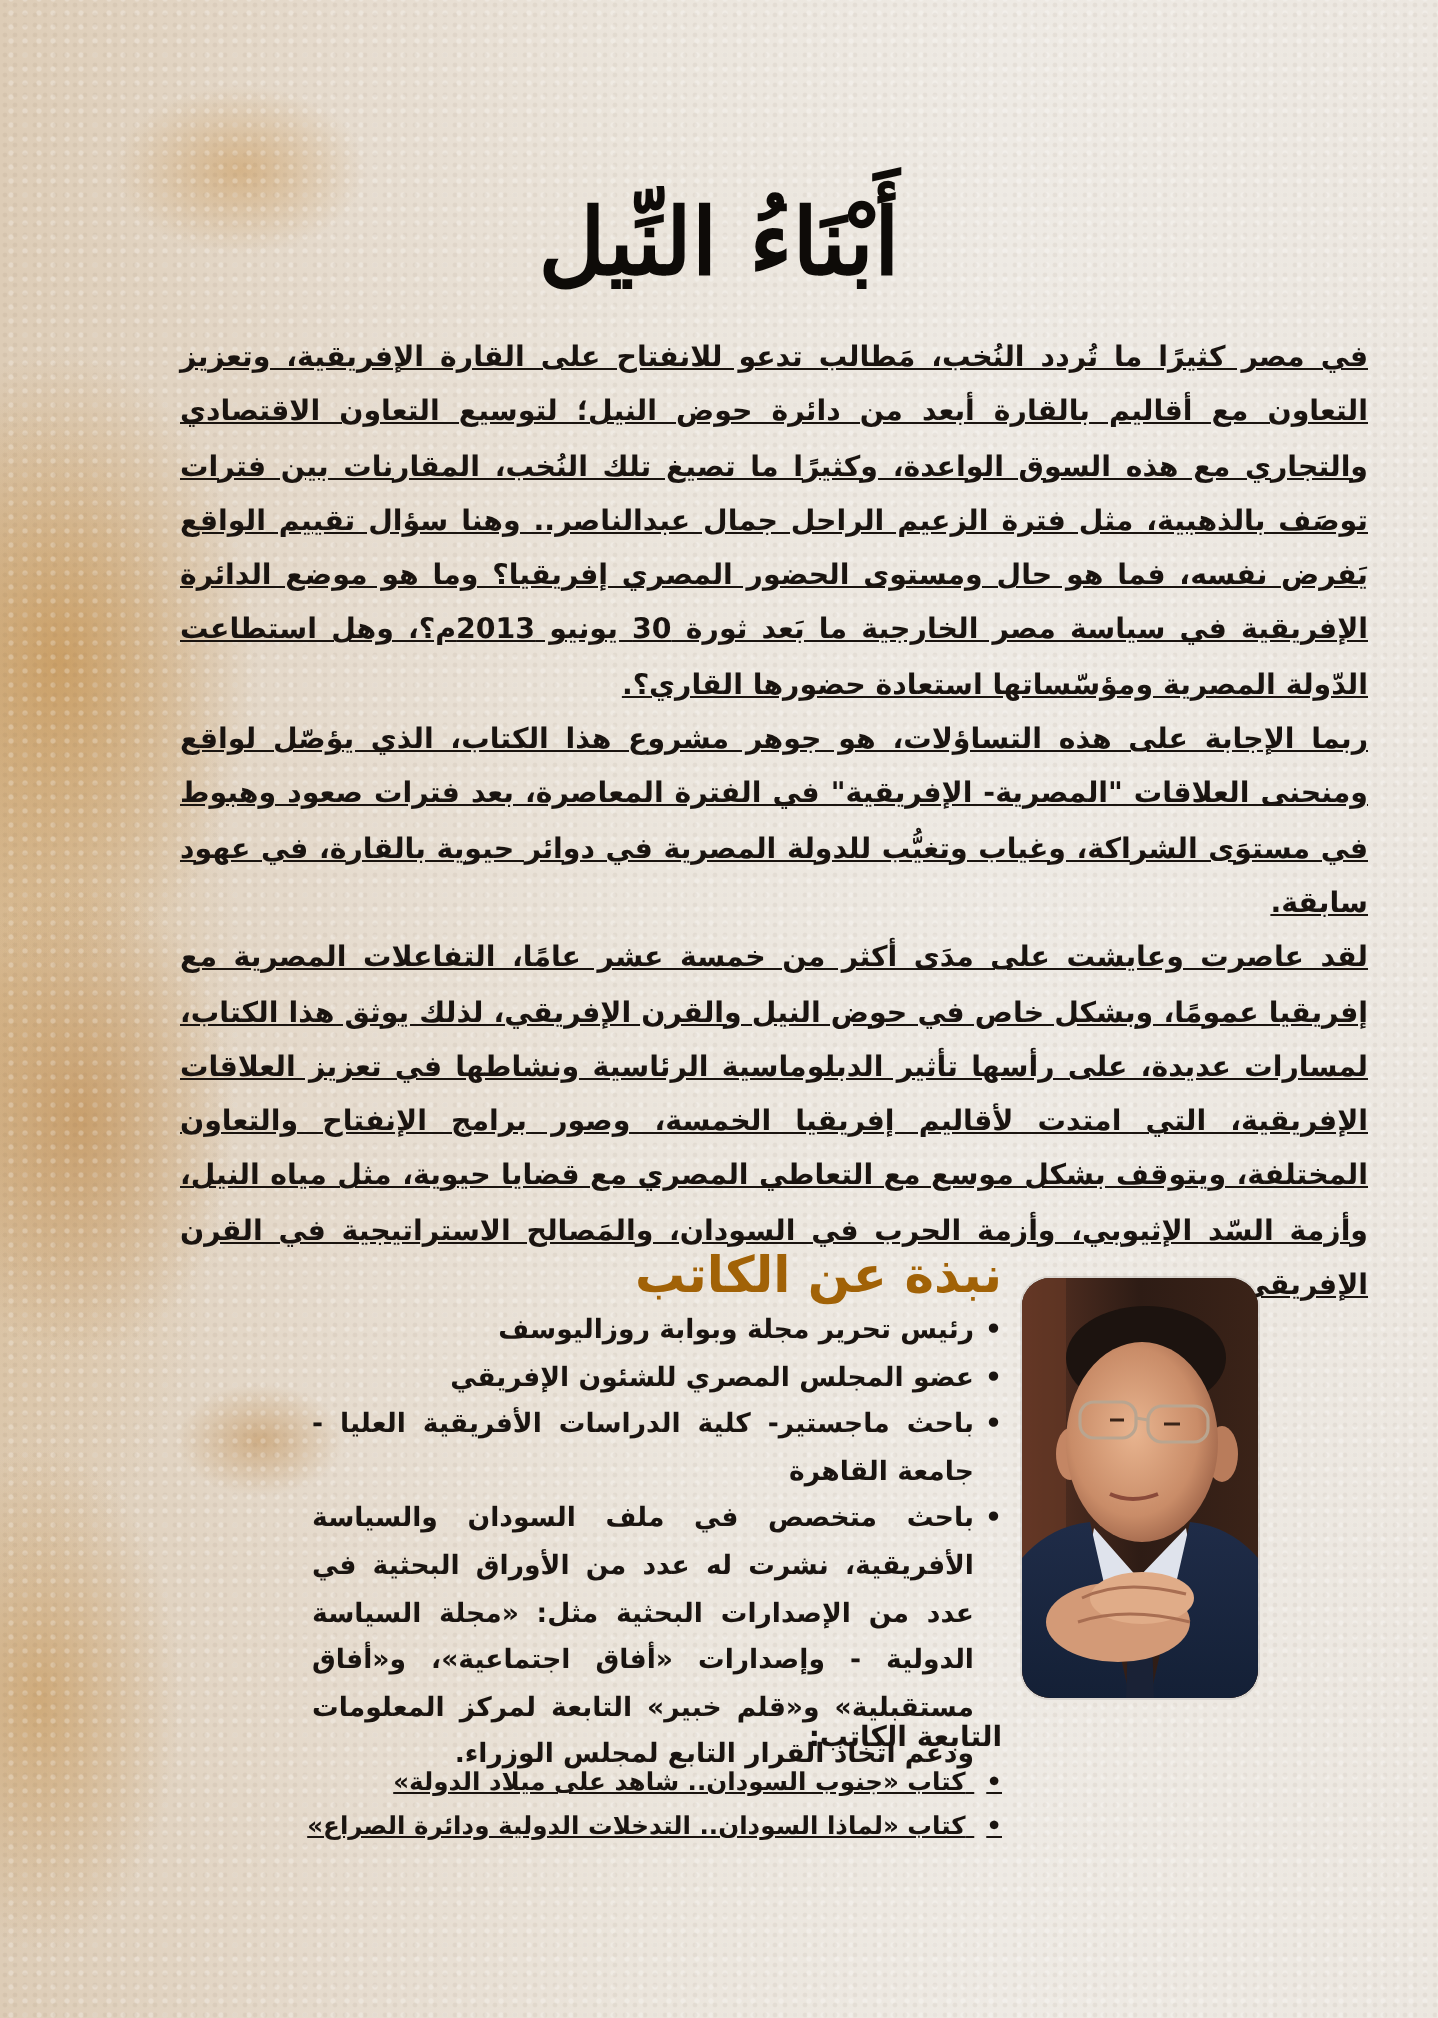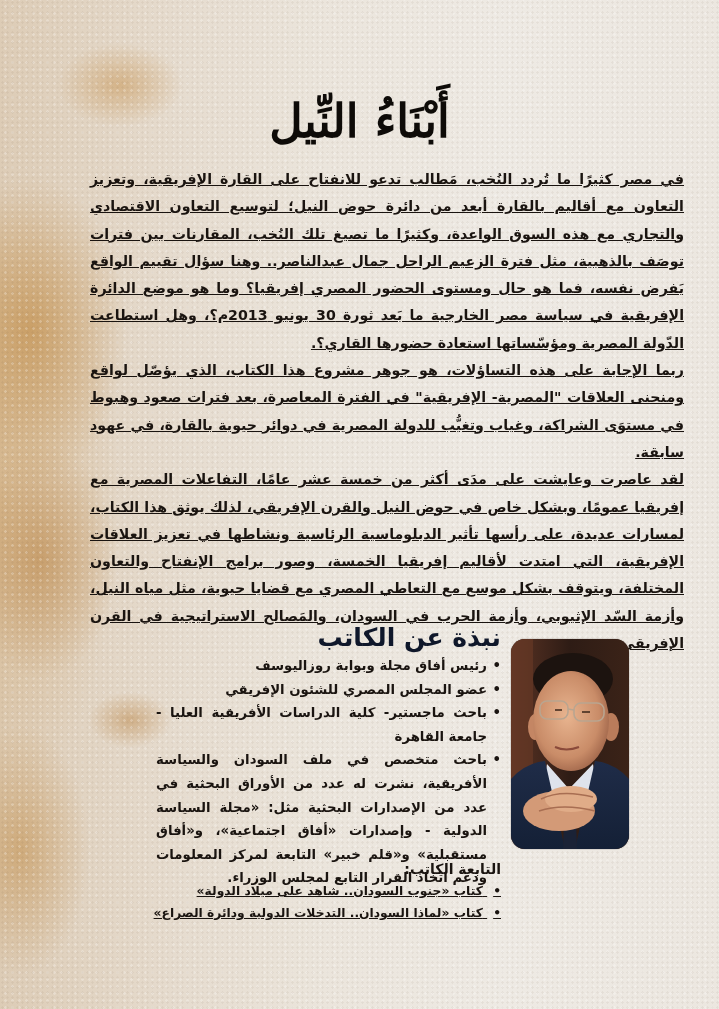--- a/index.html
+++ b/index.html
@@ -76,21 +76,21 @@
     }
 
     
     .bio-heading {
       position: absolute;
       top: 620px;
       right: 218px;
       font-size: 25px;
       font-weight: bold;
       line-height: 36px;
-      color: #0f172a;
+      color: #a16207;
     }
     .bio-list {
       position: absolute;
       top: 654px;
       right: 218px;
       width: 345px;
       margin: 0;
       padding: 0;
       list-style: none;
       font-size: 13.3px;
@@ -159,21 +159,21 @@
     <p>في مصر كثيرًا ما تُردد النُخب، مَطالب تدعو للانفتاح على القارة الإفريقية، وتعزيز التعاون مع أقاليم بالقارة أبعد من دائرة حوض النيل؛ لتوسيع التعاون الاقتصادي والتجاري مع هذه السوق الواعدة، وكثيرًا ما تصيغ تلك النُخب، المقارنات بين فترات توصَف بالذهبية، مثل فترة الزعيم الراحل جمال عبدالناصر.. وهنا سؤال تقييم الواقع يَفرض نفسه، فما هو حال ومستوى الحضور المصري إفريقيا؟ وما هو موضع الدائرة الإفريقية في سياسة مصر الخارجية ما بَعد ثورة 30 يونيو 2013م؟، وهل استطاعت الدّولة المصرية ومؤسّساتها استعادة حضورها القاري؟.</p>
     <p>ربما الإجابة على هذه التساؤلات، هو جوهر مشروع هذا الكتاب، الذي يؤصّل لواقع ومنحنى العلاقات "المصرية- الإفريقية" في الفترة المعاصرة، بعد فترات صعود وهبوط في مستوَى الشراكة، وغياب وتغيُّب للدولة المصرية في دوائر حيوية بالقارة، في عهود سابقة.</p>
     <p>لقد عاصرت وعايشت على مدَى أكثر من خمسة عشر عامًا، التفاعلات المصرية مع إفريقيا عمومًا، وبشكل خاص في حوض النيل والقرن الإفريقي، لذلك يوثق هذا الكتاب، لمسارات عديدة، على رأسها تأثير الدبلوماسية الرئاسية ونشاطها في تعزيز العلاقات الإفريقية، التي امتدت لأقاليم إفريقيا الخمسة، وصور برامج الإنفتاح والتعاون المختلفة، ويتوقف بشكل موسع مع التعاطي المصري مع قضايا حيوية، مثل مياه النيل، وأزمة السّد الإثيوبي، وأزمة الحرب في السودان، والمَصالح الاستراتيجية في القرن الإفريقي.</p>
   </div>
 
   <h2 class="bio-heading" style="margin:0;">نبذة عن الكاتب</h2>
 
   <ul class="bio-list">
     <li>
       <span class="bullet">•</span>
-      <span>رئيس أفاق مجلة وبوابة روزاليوسف</span>
+      <span>رئيس تحرير مجلة وبوابة روزاليوسف</span>
     </li>
     <li>
       <span class="bullet">•</span>
       <span>عضو المجلس المصري للشئون الإفريقي</span>
     </li>
     <li>
       <span class="bullet">•</span>
       <span>باحث ماجستير- كلية الدراسات الأفريقية العليا - جامعة القاهرة</span>
     </li>
     <li>

